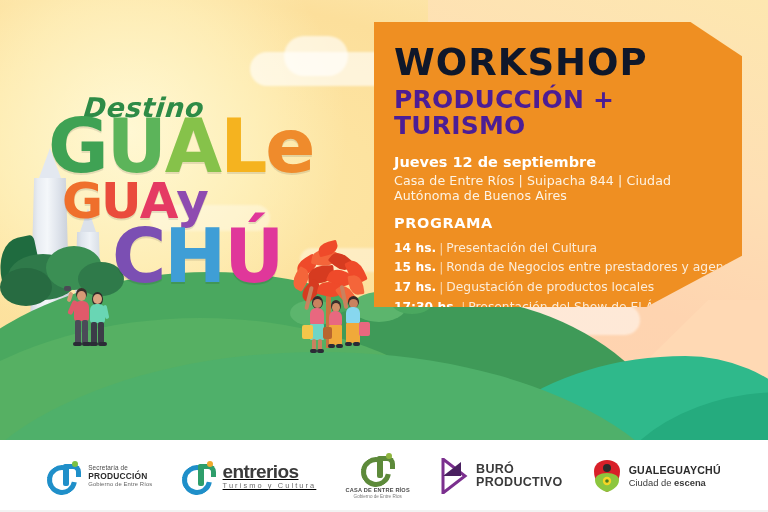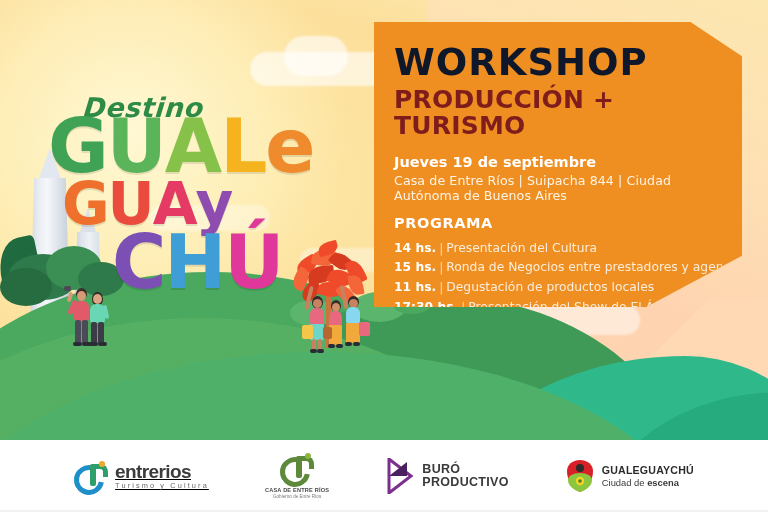--- a/index.html
+++ b/index.html
@@ -120,21 +120,21 @@
   }
   .wordmark{position:absolute;left:40px;top:116px;width:330px;}
   .wm-line{
     display:block;
     font-family:"DejaVu Sans",sans-serif;
     font-weight:700;
     line-height:.82;
     white-space:nowrap;
   }
   .wm-1{font-size:74px;letter-spacing:-2px;margin-left:8px;}
-  .wm-2{font-size:58px;letter-spacing:-2px;margin-left:22px;margin-top:4px;}
+  .wm-2{font-size:50px;letter-spacing:-2px;margin-left:22px;margin-top:4px;}
   .wm-3{font-size:74px;letter-spacing:-2px;margin-left:72px;margin-top:4px;}
   .wm-line span{
     display:inline-block;
     text-shadow:0 2px 0 rgba(0,0,0,.10);
   }
 
   
   .panel{
     position:absolute;left:374px;top:22px;width:368px;height:285px;
     background:#ef8f22;
@@ -150,21 +150,21 @@
     letter-spacing:1px;
     color:#0f172a;
     line-height:1;
     margin:0 0 6px 0;
   }
   .p-subtitle{
     font-family:"DejaVu Sans",sans-serif;
     font-weight:700;
     font-size:25px;
     letter-spacing:.2px;
-    color:#7f1d1d;
+    color:#4c1d95;
     line-height:1.05;
     margin:0 0 14px 0;
   }
   .p-date{
     font-family:"DejaVu Sans",sans-serif;
     font-weight:700;
     font-size:14.5px;
     color:#ffffff;
     margin:0 0 3px 0;
   }
@@ -379,38 +379,50 @@
   <div class="wordmark">
     <span class="wm-line wm-1"><span style="color: rgb(63, 162, 84);">G</span><span style="color: rgb(92, 180, 90);">U</span><span style="color: rgb(134, 194, 74);">A</span><span style="color: rgb(245, 179, 31);">L</span><span style="color: rgb(239, 139, 44);">e</span></span>
     <span class="wm-line wm-2"><span style="color: rgb(239, 111, 44);">G</span><span style="color: rgb(234, 75, 60);">U</span><span style="color: rgb(229, 58, 99);">A</span><span style="color: rgb(142, 75, 176);">y</span><span style="color: rgb(142, 75, 176);">&nbsp;</span></span>
     <span class="wm-line wm-3"><span style="color: rgb(123, 79, 179);">C</span><span style="color: rgb(63, 158, 214);">H</span><span style="color: rgb(224, 55, 154);">Ú</span></span>
   </div>
 
   <div class="panel">
     <div class="panel-inner">
       <div class="p-workshop">WORKSHOP</div>
       <div class="p-subtitle">PRODUCCIÓN + TURISMO</div>
-      <div class="p-date">Jueves 19 de septiembre</div>
+      <div class="p-date">Jueves 12 de septiembre</div>
       <div class="p-venue">Casa de Entre Ríos | Suipacha 844 | Ciudad Autónoma de Buenos Aires</div>
       <div class="p-programa">PROGRAMA</div>
       <ul class="agenda">
           <li><span class="t">14 hs.</span><span class="sep">|</span><span class="d">Presentación del Cultura</span></li>
           <li><span class="t">15 hs.</span><span class="sep">|</span><span class="d">Ronda de Negocios entre prestadores y agencias de viajes</span></li>
-          <li><span class="t">11 hs.</span><span class="sep">|</span><span class="d">Degustación de productos locales</span></li>
+          <li><span class="t">17 hs.</span><span class="sep">|</span><span class="d">Degustación de productos locales</span></li>
           <li><span class="t">17:30 hs.</span><span class="sep">|</span><span class="d">Presentación del Show de El Ángel</span></li>
           <li><span class="t">18 hs.</span><span class="sep">|</span><span class="d">Puesta en escena del Carnaval del País</span></li>
         </ul>
       <div class="accred">
         <span class="t">Acreditación</span><span class="sep">|</span><span class="url">https://forms.gle/kpEeofTAf9xcM2Ag8</span>
       </div>
     </div>
   </div>
 
   <div class="footer">
 
+    <div class="logo">
+      <div class="er-mark">
+        <div class="e"></div>
+        <div class="r"></div>
+        <div class="dot"></div>
+      </div>
+      <div class="logo-txt">
+        <div class="lt-small">Secretaría de</div>
+        <div class="lt-main">PRODUCCIÓN</div>
+        <div class="lt-sub">Gobierno de Entre Ríos</div>
+      </div>
+    </div>
 
     <div class="logo">
       <div class="er-mark multi">
         <div class="e"></div>
         <div class="r"></div>
         <div class="dot"></div>
       </div>
       <div class="entrerios-txt">
         <div class="er-word">entrerios</div>
         <div class="er-tag">Turismo y Cultura</div>

